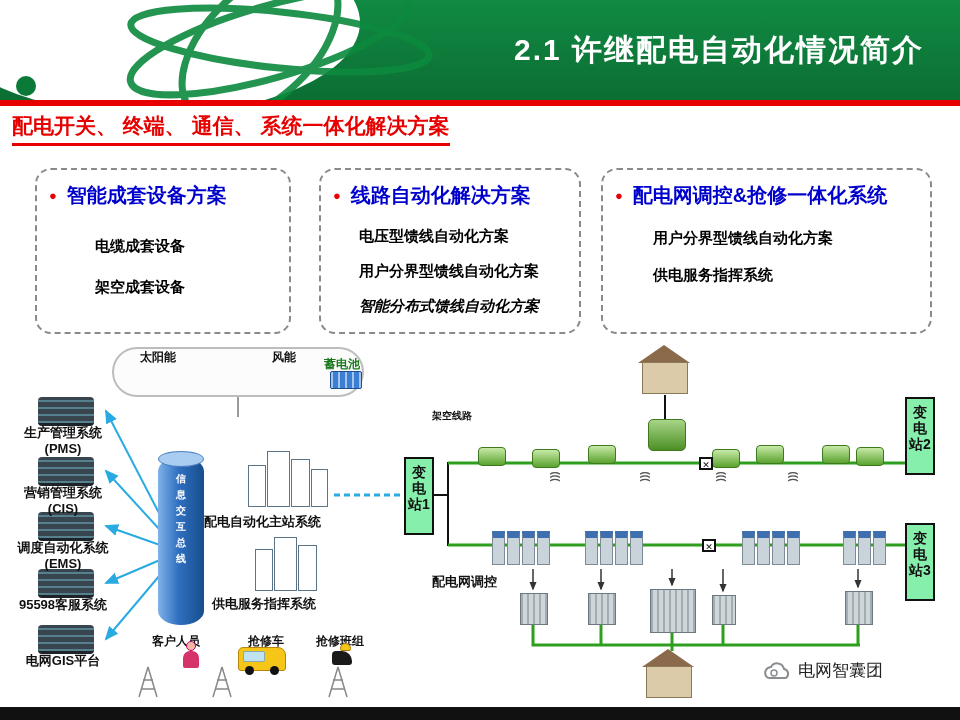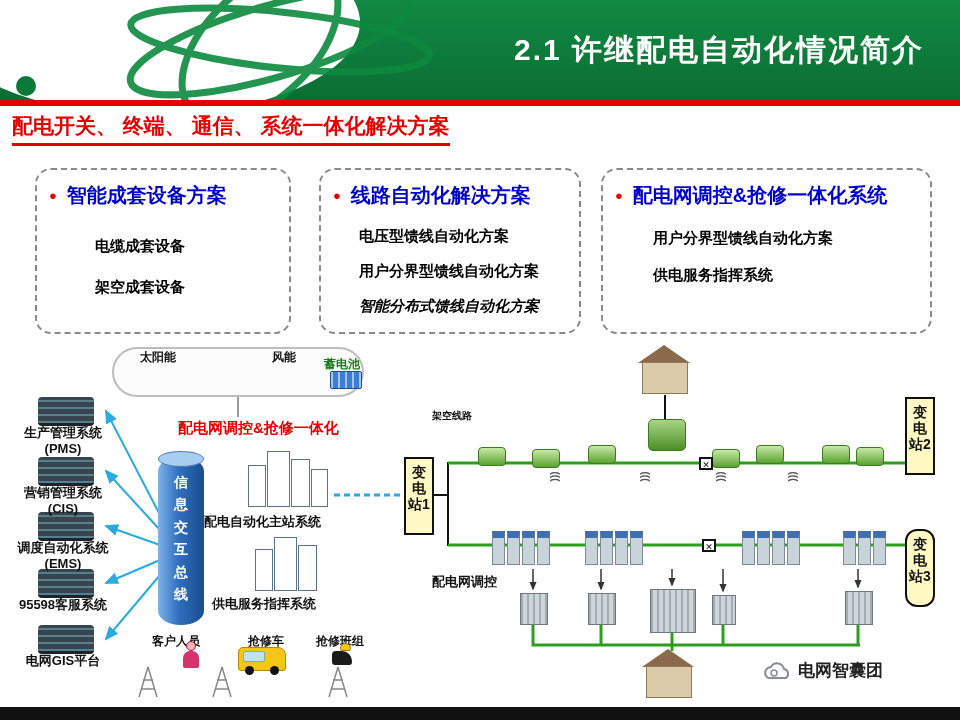--- a/index.html
+++ b/index.html
@@ -42,26 +42,26 @@
        border-bottom:3px solid #1d2429;
        background-image:repeating-linear-gradient(0deg,rgba(120,200,220,.45) 0 2px,transparent 2px 7px);}
   .sys-label{position:absolute;width:110px;text-align:center;font-size:13px;font-weight:bold;
              color:#111;white-space:pre-line;line-height:1.25;}
   .bus-top{position:absolute;left:158px;top:106px;width:46px;height:16px;border-radius:50%;
            background:#a9cdf0;border:1px solid #4a7fc0;box-sizing:border-box;}
   .bus{position:absolute;left:158px;top:112px;width:46px;height:168px;
        background:linear-gradient(90deg,#7fb3e8,#2f6fc0 45%,#174e8c);
        border-radius:23px/14px;}
   .bus-label{position:absolute;left:172px;top:126px;width:18px;color:#fff;font-weight:bold;
-             font-size:14px;line-height:1.6;word-break:break-all;text-align:center;}
+             font-size:10px;line-height:1.6;word-break:break-all;text-align:center;}
   .red-label{position:absolute;left:178px;top:74px;color:#e60000;font-weight:bold;font-size:15px;}
   .bldg{position:absolute;background:linear-gradient(90deg,#b9cdd9,#7e99aa);
         border:1px solid #5b7487;
         background-image:repeating-linear-gradient(0deg,rgba(255,255,255,.55) 0 2px,transparent 2px 6px);}
-  .substation{position:absolute;width:30px;min-height:78px;border:2px solid #111;background:#fef9c3;
+  .substation{position:absolute;width:30px;min-height:78px;border:2px solid #111;background:#86efac;
               text-align:center;font-weight:bold;font-size:14px;line-height:1.15;
               word-break:break-all;padding:5px 2px;box-sizing:border-box;color:#111;}
   .tr-green{position:absolute;width:26px;height:17px;border:1px solid #3c7a1d;border-radius:4px;
             background:linear-gradient(#c8e9a8,#5aa32e);}
   .tr-pole{position:absolute;width:36px;height:30px;border:1px solid #3c7a1d;border-radius:5px;
            background:linear-gradient(#a8d587,#4c8f26);}
   .house-body{position:absolute;background:#dbcba9;border:1px solid #8a7a5a;}
   .house-roof{position:absolute;width:0;height:0;border-left:26px solid transparent;
               border-right:26px solid transparent;border-bottom:18px solid #8a6a4a;}
   .xbox{position:absolute;width:14px;height:13px;background:#fff;border:2px solid #111;
@@ -79,21 +79,21 @@
   .van{position:absolute;width:46px;height:22px;background:#f5c518;border:1px solid #b8860b;
        border-radius:5px 8px 3px 3px;}
   .van-win{position:absolute;left:4px;top:3px;width:20px;height:9px;background:#bfe3f2;
            border:1px solid #8aa;border-radius:2px;}
   .van-wheel{position:absolute;bottom:-5px;width:9px;height:9px;border-radius:50%;background:#111;}
   .worker-helmet{position:absolute;width:11px;height:8px;border-radius:6px 6px 2px 2px;background:#f5c518;
                  border:1px solid #a8770b;box-sizing:border-box;}
   .worker-body{position:absolute;width:20px;height:14px;background:#1a1a1a;
                border-radius:4px 10px 3px 3px;}
   .brand{position:absolute;left:762px;top:314px;display:flex;align-items:center;gap:6px;}
-  .brand-text{font-size:17px;font-weight:bold;color:#222;}
+  .brand-text{font-size:17px;font-weight:normal;color:#222;}
   .footbar{position:absolute;left:0;top:707px;width:960px;height:13px;background:#111;}
 </style>
 </head>
 <body>
 
 <div class="slide">
 
   <div class="header">
     <div class="header-white"></div>
     <svg width="340" height="130" style="position:absolute;left:120px;top:-18px;overflow:visible">
@@ -206,39 +206,38 @@
     <div class="srv" style="left:38px;top:280px;"></div>
     <div class="sys-label" style="left:8px;top:80px;">生产管理系统
 (PMS)</div>
     <div class="sys-label" style="left:8px;top:195px;">调度自动化系统
 (EMS)</div>
     <div class="sys-label" style="left:8px;top:140px;">营销管理系统
 (CIS)</div>
     <div class="sys-label" style="left:8px;top:252px;">95598客服系统</div>
     <div class="sys-label" style="left:8px;top:308px;">电网GIS平台</div>
 
-    <div class="red-label">配电网调控&amp;抢修一体化</div>
     <div class="bus"></div>
     <div class="bus-top"></div>
     <div class="bus-label">信息交互总线</div>
 
     <div class="bldg" style="left:248px;top:120px;width:16px;height:40px;"></div>
     <div class="bldg" style="left:267px;top:106px;width:21px;height:54px;"></div>
     <div class="bldg" style="left:291px;top:114px;width:17px;height:46px;"></div>
     <div class="bldg" style="left:311px;top:124px;width:15px;height:36px;"></div>
     <div class="lbl" style="left:204px;top:168px;font-size:13px;">配电自动化主站系统</div>
 
     <div class="bldg" style="left:255px;top:204px;width:16px;height:40px;"></div>
     <div class="bldg" style="left:274px;top:192px;width:21px;height:52px;"></div>
     <div class="bldg" style="left:298px;top:200px;width:17px;height:44px;"></div>
     <div class="lbl" style="left:212px;top:250px;font-size:13px;">供电服务指挥系统</div>
 
     <div class="substation" style="left:404px;top:112px;">变电站1</div>
     <div class="substation" style="left:905px;top:52px;">变电站2</div>
-    <div class="substation" style="left:905px;top:184px;border-radius:12px;">变电站3</div>
+    <div class="substation" style="left:905px;top:178px;">变电站3</div>
 
     <div class="lbl" style="left:432px;top:64px;font-size:10px;">架空线路</div>
     <div class="lbl" style="left:432px;top:228px;font-size:13px;">配电网调控</div>
 
     <div class="tr-green" style="left:478px;top:102px;"></div>
     <div class="tr-green" style="left:532px;top:104px;"></div>
     <div class="tr-green" style="left:588px;top:100px;"></div>
     <div class="tr-pole" style="left:648px;top:74px;"></div>
     <div class="tr-green" style="left:712px;top:104px;"></div>
     <div class="tr-green" style="left:756px;top:100px;"></div>

